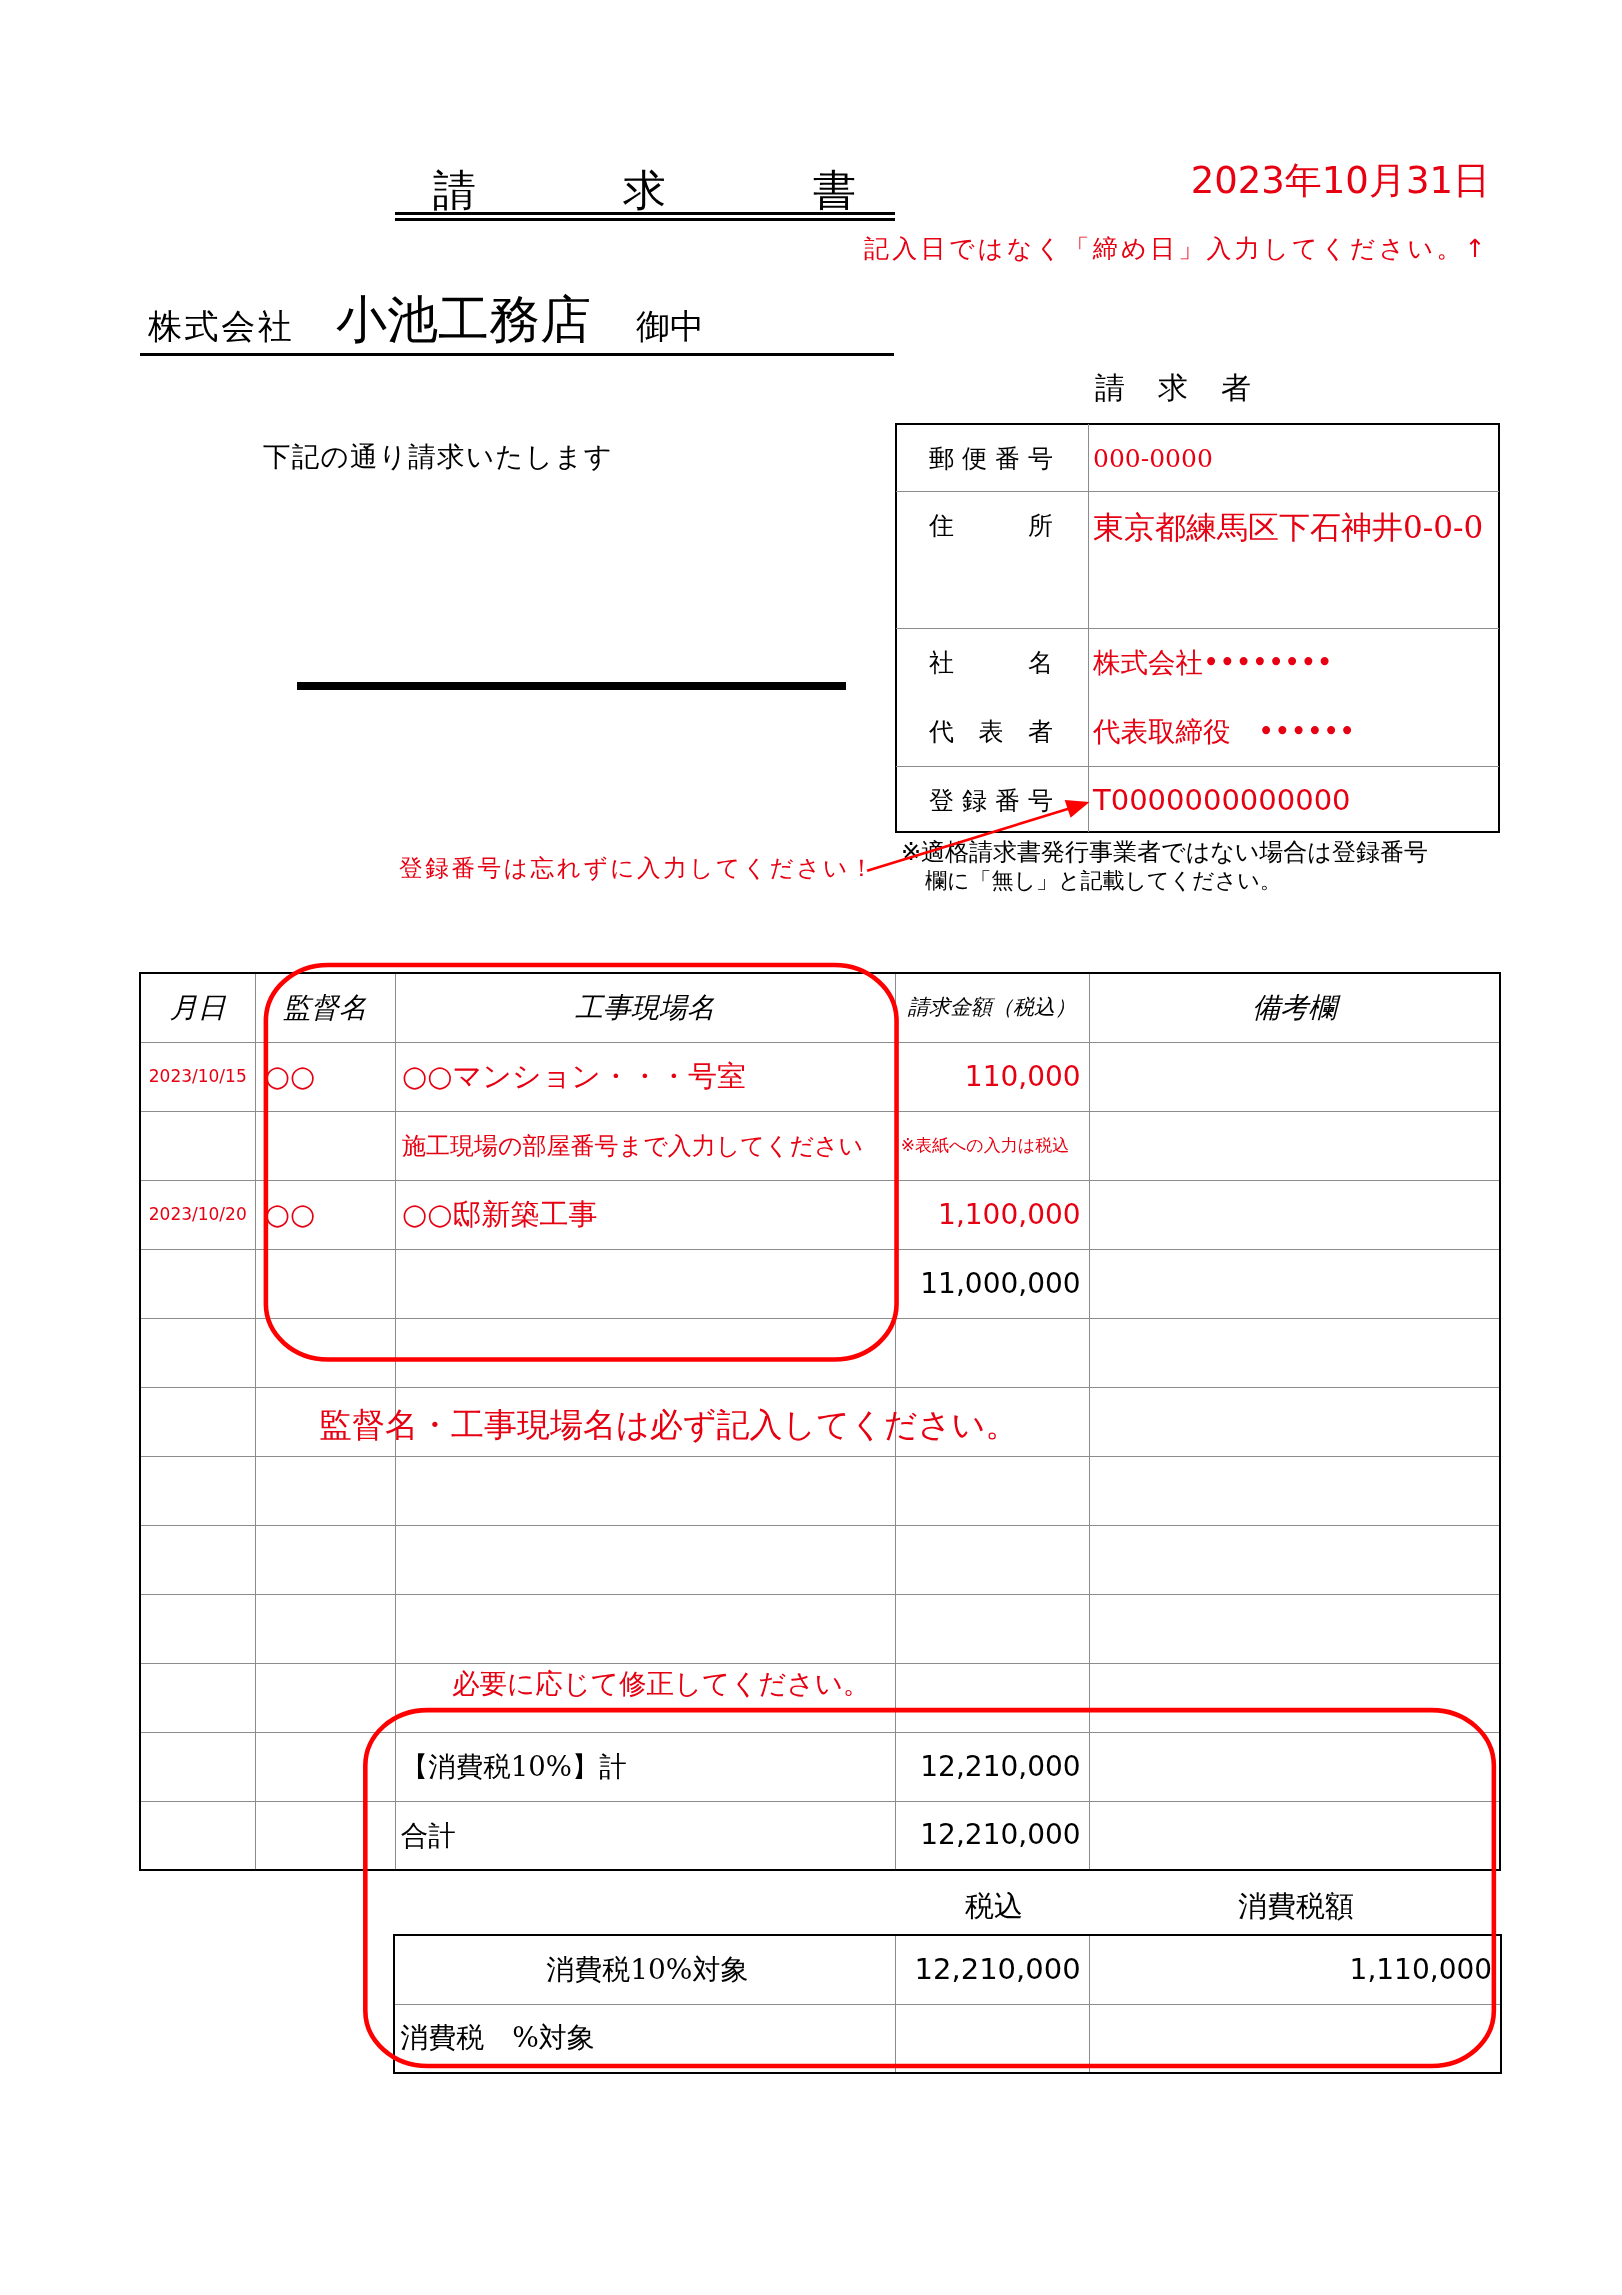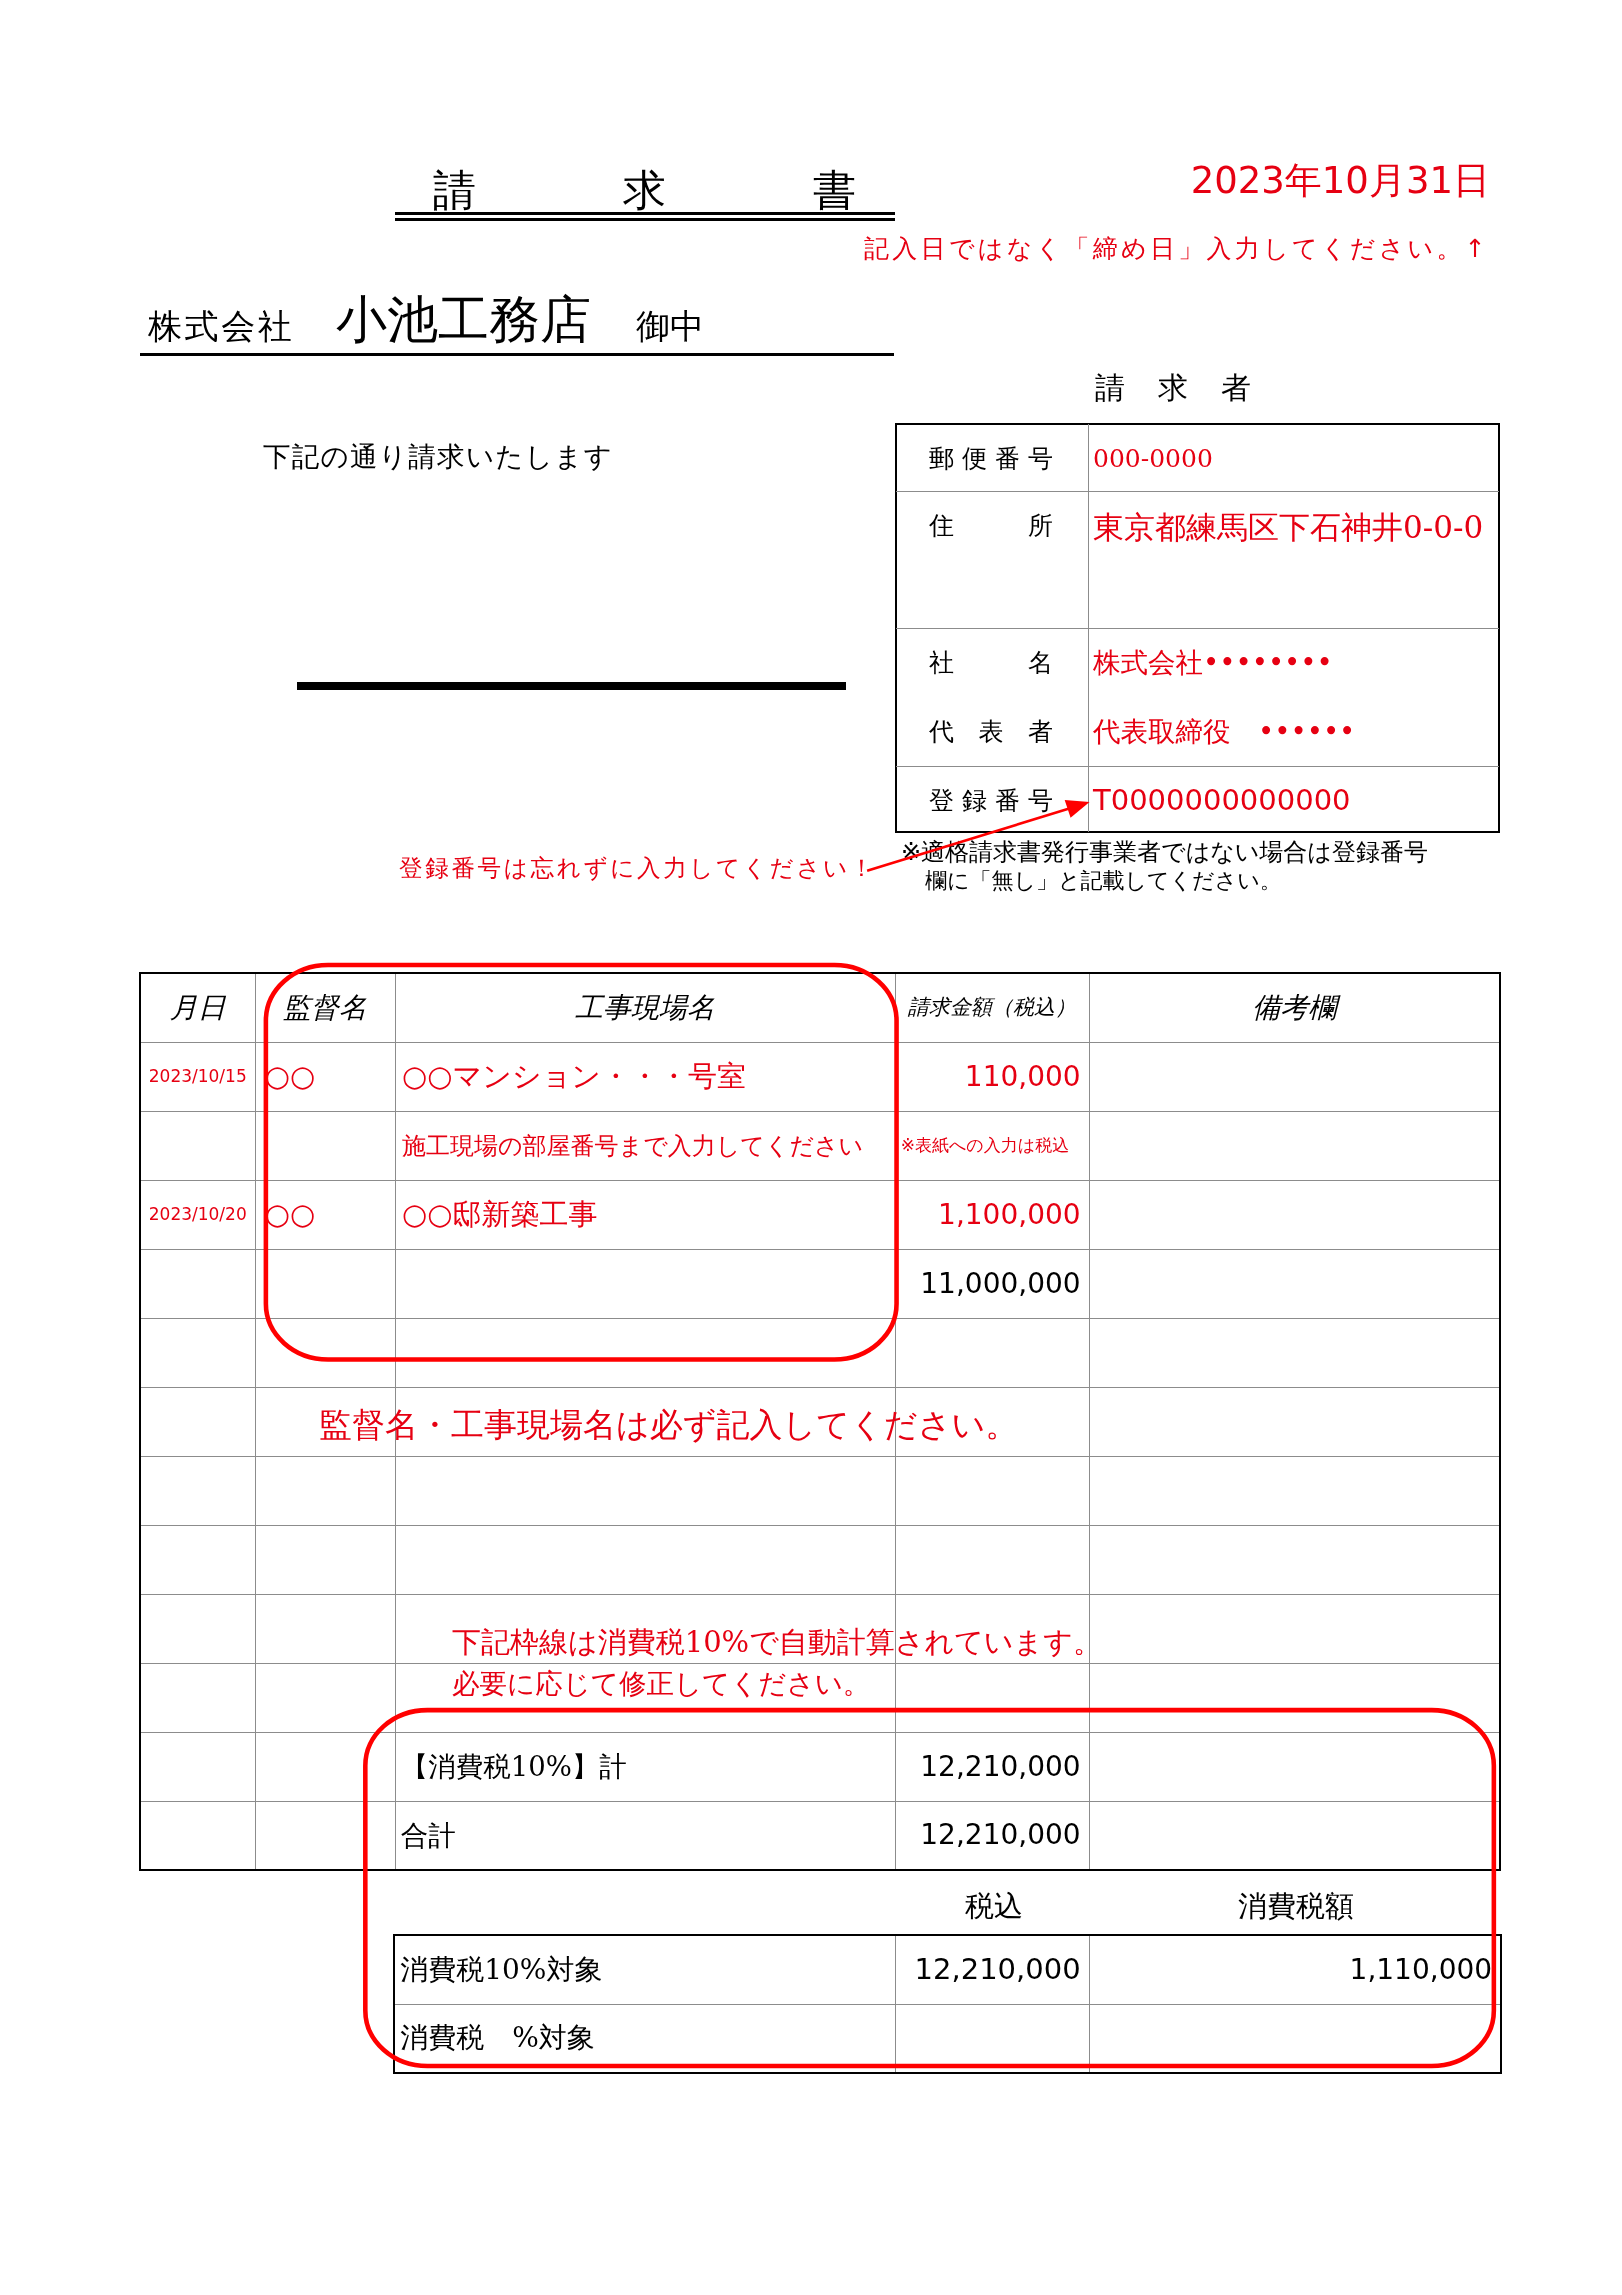--- a/index.html
+++ b/index.html
@@ -178,35 +178,34 @@
       <td class="c-date"></td>
       <td class="c-sup"></td>
       <td class="c-lbl">合計</td>
       <td class="c-amt">12,210,000</td>
       <td></td>
     </tr>
   </tbody>
     </table>
 
   <div class="abs serif red" style="left:319px;top:1408px;font-size:33px;">監督名・工事現場名は必ず記入してください。</div>
-  <div class="abs serif red" style="left:452px;top:1628px;font-size:29px;">下記枠線は消費税10%で自動計算されています。</div>
   <div class="abs serif red" style="left:452px;top:1670px;font-size:27.5px;">必要に応じて修正してください。</div>
 
   <div class="abs sans" style="left:965px;top:1892px;font-size:29px;">税込</div>
   <div class="abs sans" style="left:1238px;top:1892px;font-size:29px;">消費税額</div>
 
   <table class="grid" style="left:393px;top:1934px;width:1107px;">
     <colgroup>
       <col style="width:501px">
         <col style="width:194px">
         <col style="width:412px">
     </colgroup>
     <tbody>
         <tr style="height:69px">
-      <td class="c-lbl" style="font-size:28px;">消費税10%対象</td>
+      <td class="c-lbl" style="font-size:28px;text-align:center;">消費税10%対象</td>
       <td class="c-amt" style="font-size:29px;padding-right:6.5px;">12,210,000</td>
       <td class="c-amt" style="padding-right:2.6px;">1,110,000</td>
     </tr>
     <tr style="height:69px">
       <td class="c-lbl" style="font-size:28px;">消費税　%対象</td>
       <td class="c-amt"></td>
       <td class="c-amt"></td>
     </tr>
   </tbody>
     </table>

